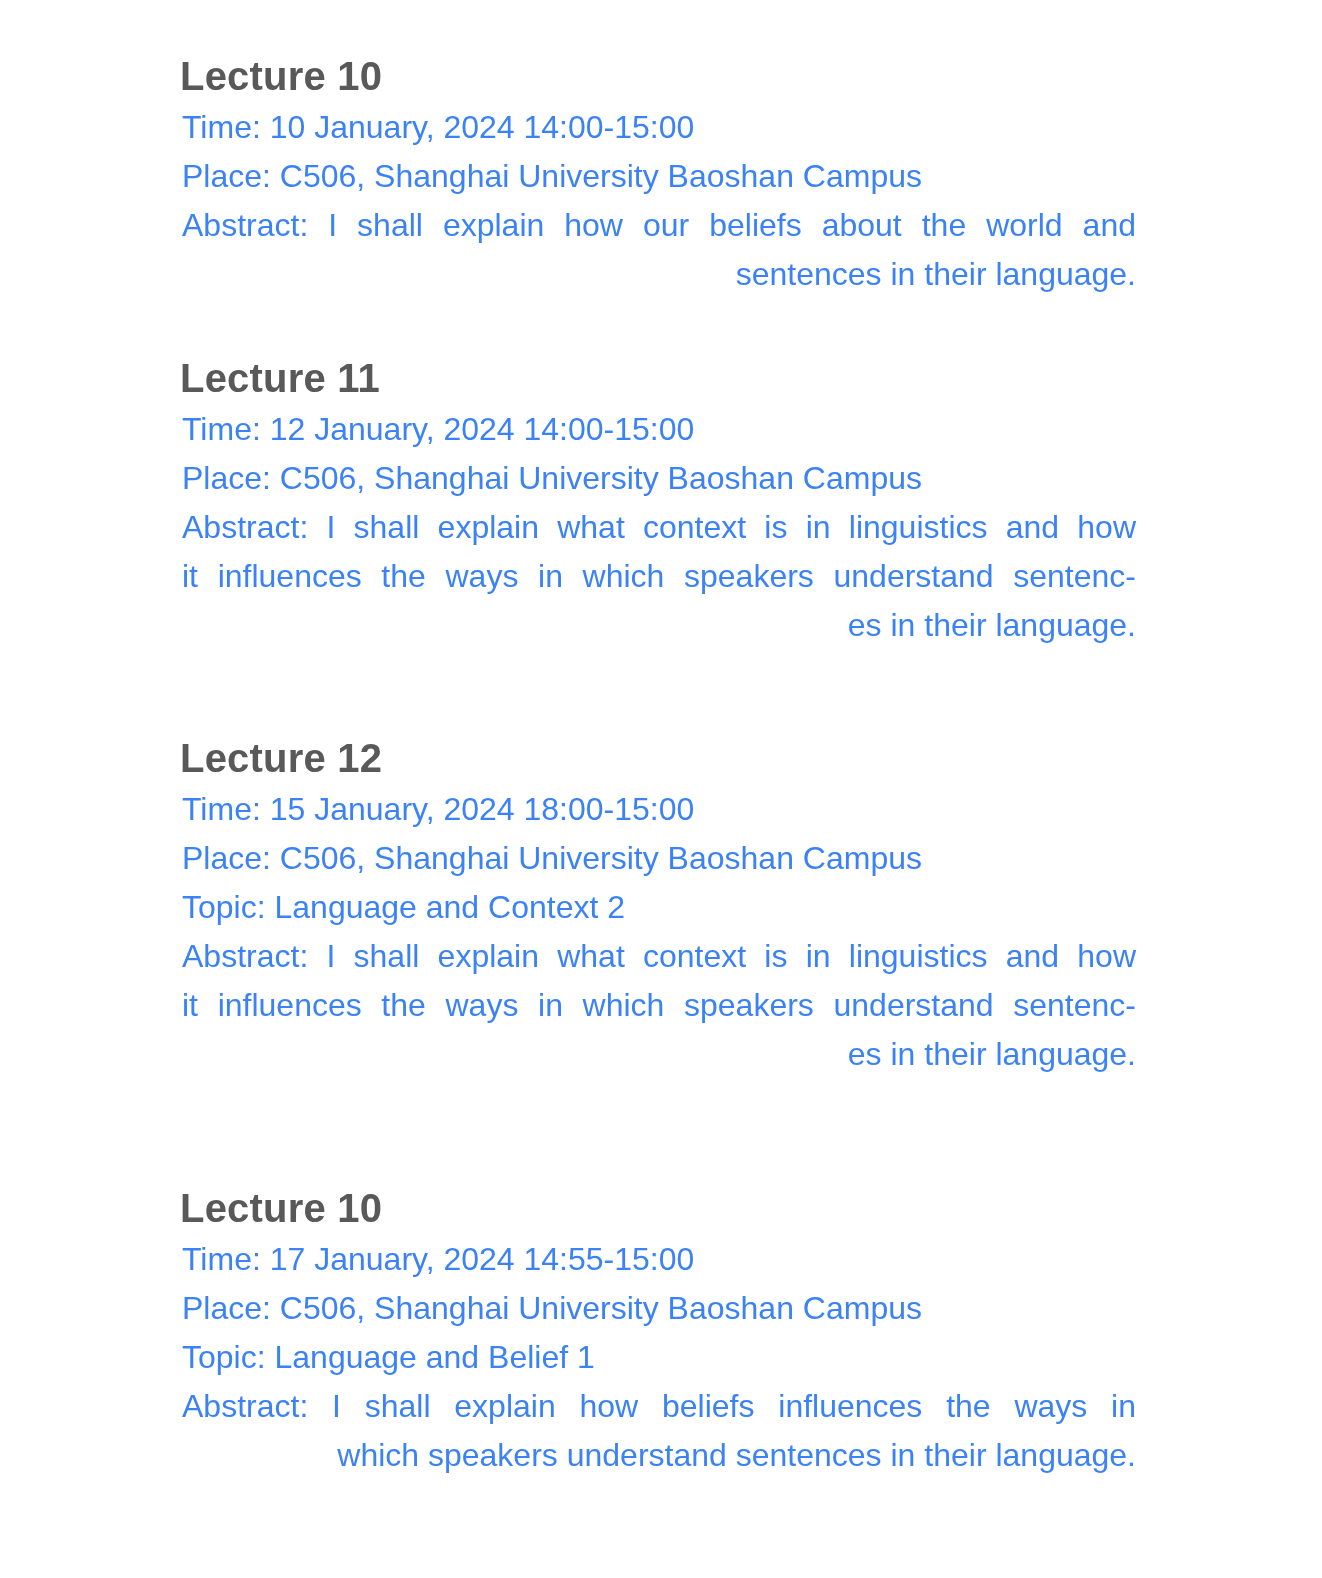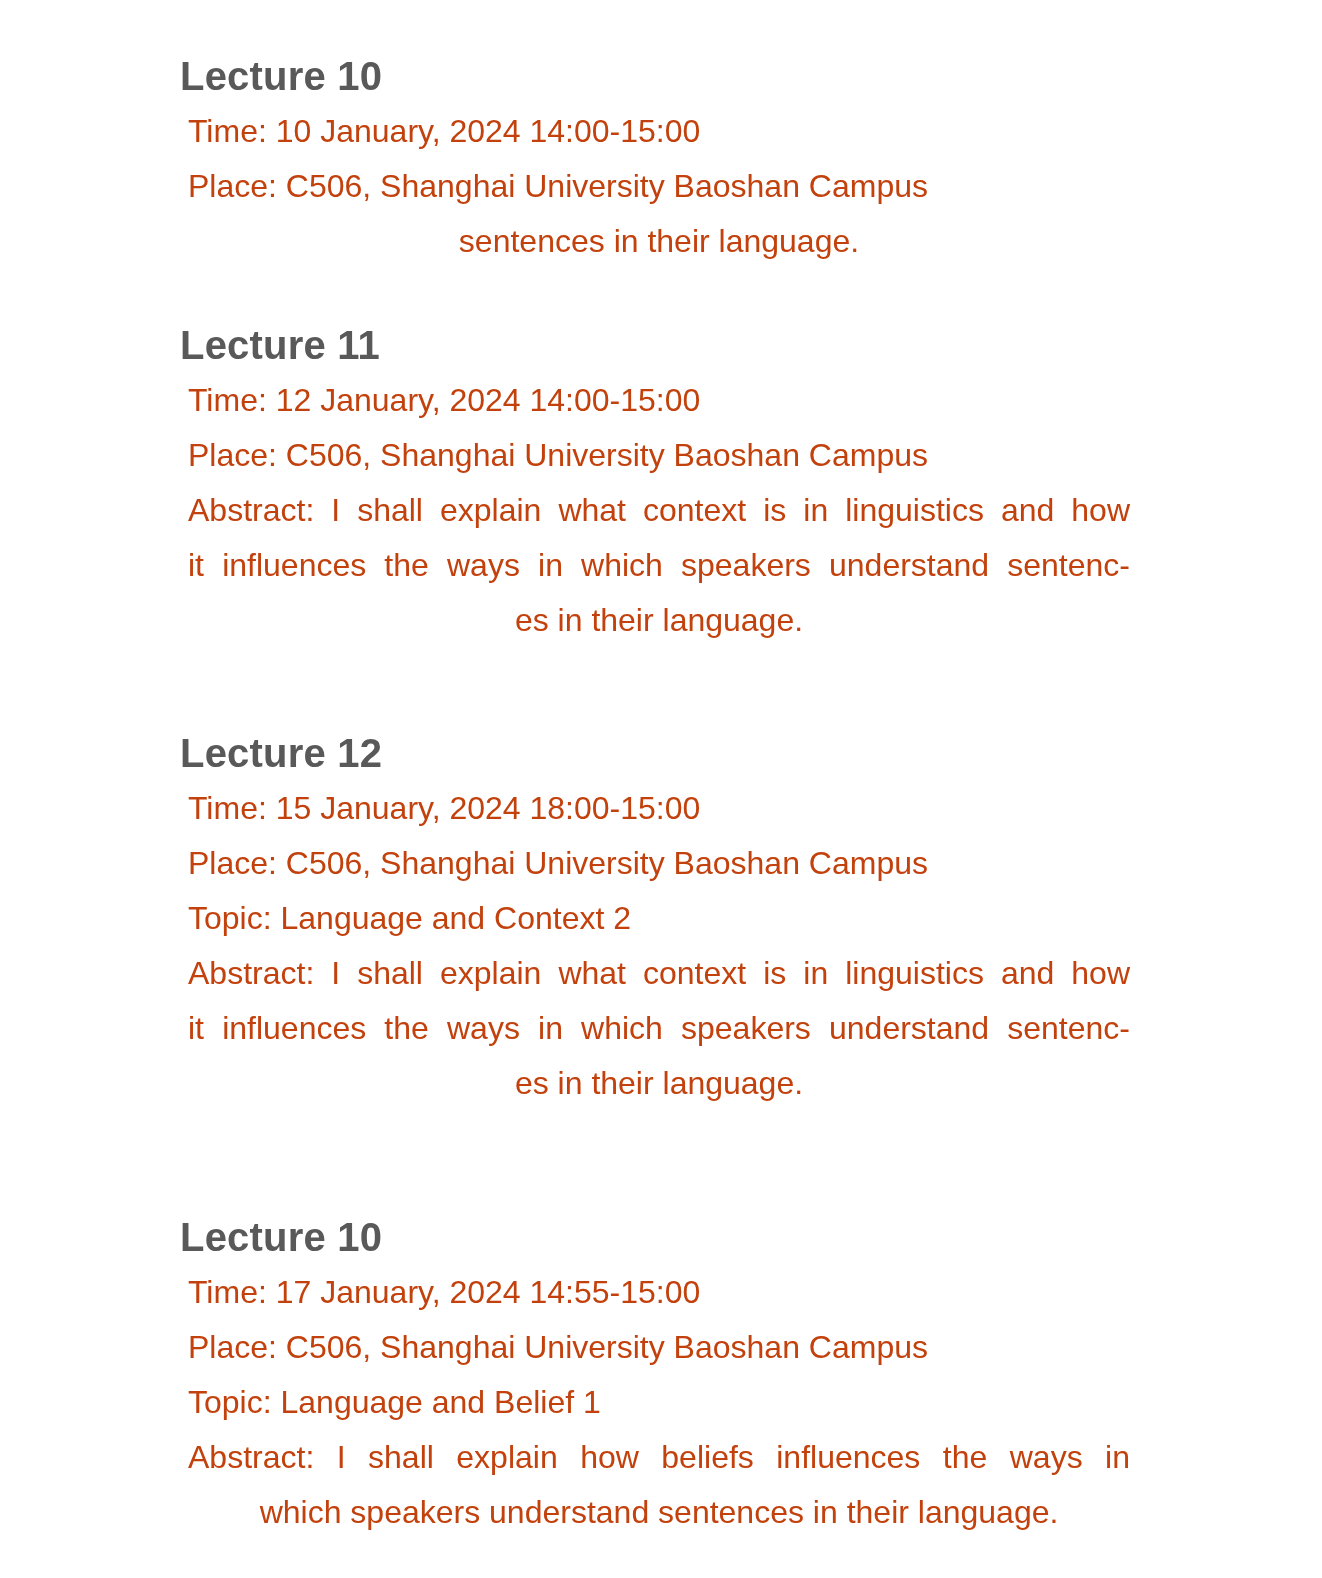--- a/index.html
+++ b/index.html
@@ -28,42 +28,43 @@
     font-size: 40px;
     line-height: 48px;
     font-weight: bold;
     color: #595959;
     margin: 4px 0 4px 0;
     letter-spacing: 0.2px;
   }
   .body-line {
     font-size: 32px;
     line-height: 47px;
-    color: #c2410c;
-    margin: 8px;
+    color: #3b82f6;
+    margin: 2px;
   }
   
   .abs-j {
     text-align: justify;
     text-align-last: justify;
   }
   .abs-last {
-    text-align: center;
+    text-align: right;
   }
 </style>
 </head>
 <body>
 
 <div class="content">
 
   <section class="lecture">
     <h2 class="lecture-title">Lecture 10</h2>
     <p class="body-line">Time: 10 January, 2024 14:00-15:00</p>
     <p class="body-line">Place: C506, Shanghai University Baoshan Campus</p>
     <div>
+      <p class="body-line abs-j">Abstract: I shall explain how our beliefs about the world and</p>
       <p class="body-line abs-last">sentences in their language.</p>
     </div>
   </section>
 
   <section class="lecture">
     <h2 class="lecture-title">Lecture 11</h2>
     <p class="body-line">Time: 12 January, 2024 14:00-15:00</p>
     <p class="body-line">Place: C506, Shanghai University Baoshan Campus</p>
     <div>
       <p class="body-line abs-j">Abstract: I shall explain what context is in linguistics and how</p>

